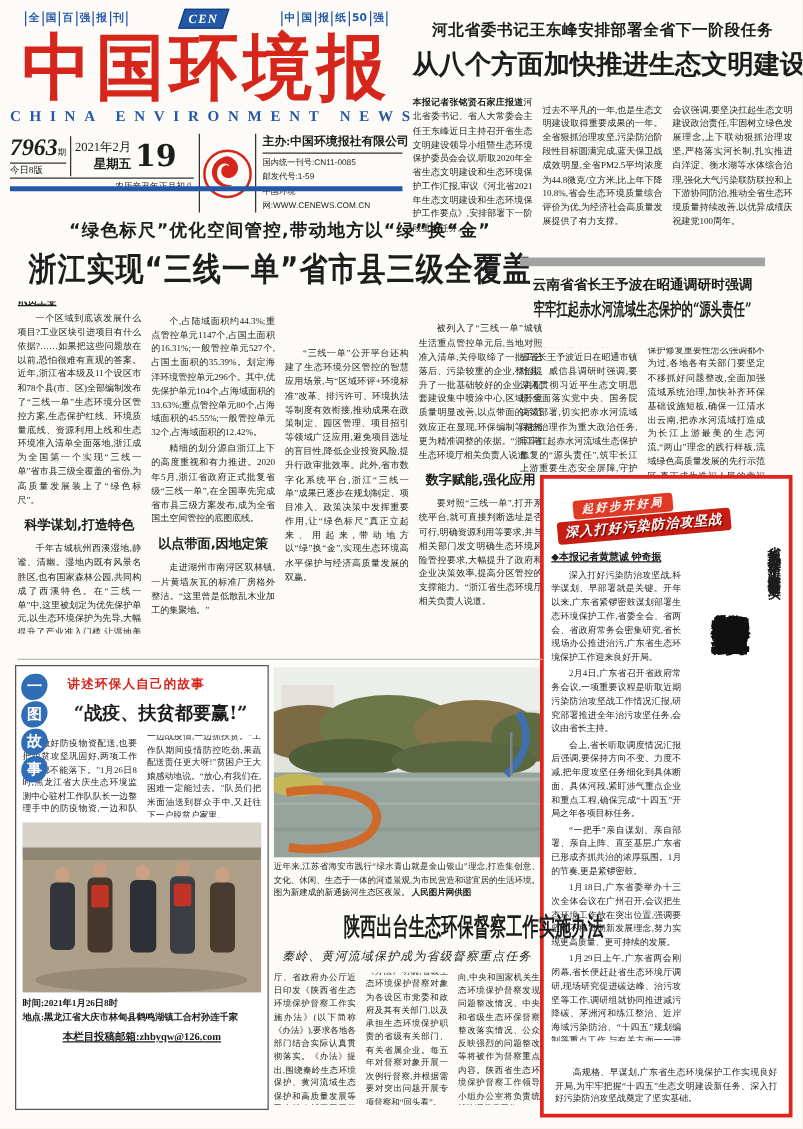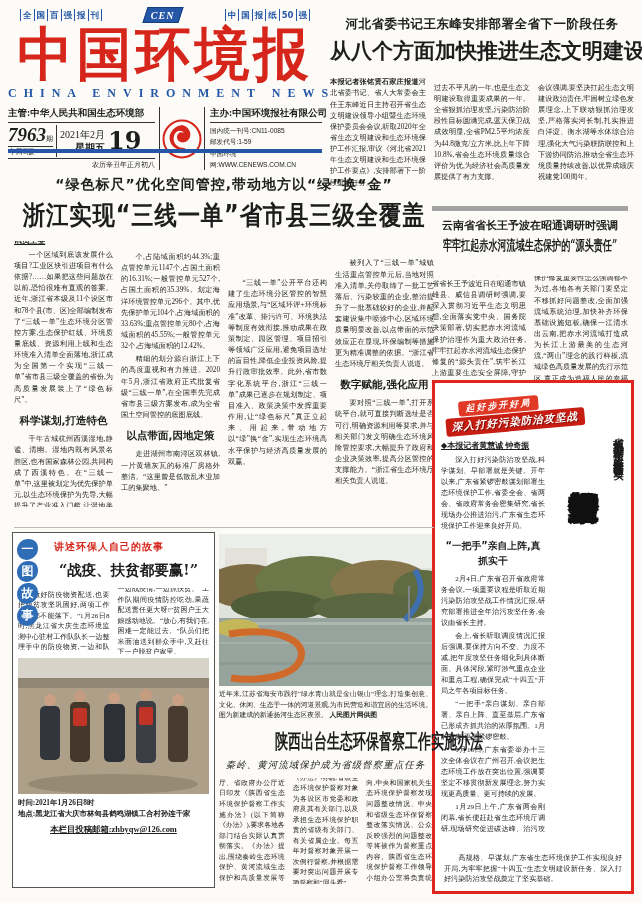--- a/index.html
+++ b/index.html
@@ -48,21 +48,21 @@
   .cols > div { flex:1; }
   .hb-body { height:122px; }
   
   .zj { position:absolute; left:14px; top:164px; width:420px;margin-top:12px; }
   .zj-kicker { font-size:14px; letter-spacing:1px; font-family:"DejaVu Sans",sans-serif; }
   .zj-headline { display:flex; justify-content:center; margin:4px 0 8px; }
   .zj-headline span { font-size:26px; font-weight:900; white-space:nowrap; transform:scaleX(0.86); font-family:"DejaVu Sans",sans-serif; letter-spacing:1px; }
   .zj-body { height:266px; font-size:7.2px; }
   .byline { font-weight:bold; text-decoration:underline; font-size:7.8px; display:block; margin-bottom:3px; text-indent:0; }
   
-  .yn { position:absolute; left:432px; top:206px; width:196px; border-top:5px solid #a3a3a3; padding-top:7px; }
+  .yn { position:absolute; left:416px; top:206px; width:196px; border-top:7px solid #a3a3a3; padding-top:7px; }
   .yn-kicker { font-size:11px; }
   .yn-headline { display:flex; justify-content:center; margin:4px 0 21px; }
   .yn-headline span { font-size:14px; font-weight:900; white-space:nowrap; transform:scaleX(0.65); font-family:"DejaVu Serif",serif; }
   .yn-body { height:106px; font-size:7.2px; }
   
   .gd { position:absolute; left:432px; top:380px; width:202px; height:514px; border:3px solid #e0261c; background:#fff; padding:5px 6px; overflow:hidden; }
   .gd-stamp { position:absolute; left:10px; top:10px; transform:rotate(-5deg); z-index:2; }
   .stamp1 { display:inline-block; background:#e03a26; color:#fff; font-size:9px; font-weight:900; font-style:italic; padding:1px 7px; border-radius:3px; letter-spacing:2px; margin-left:14px; }
   .stamp2 { display:block; background:#c71d12; color:#fff; font-size:10.5px; font-weight:900; font-style:italic; padding:2px 6px; border-radius:3px; margin-top:1px; letter-spacing:1px; text-shadow:1px 1px 0 #7a0c06; }
   .gd-byline { margin-top:52px; font-size:8px; font-weight:bold; text-decoration:underline; }
@@ -116,21 +116,20 @@
           <span class="strip-char">报</span>
           <span class="strip-char">纸</span>
           <span class="strip-char">50</span>
           <span class="strip-char">强</span>
         </div>
     </div>
     <div class="mh-title">中国环境报</div>
     <div class="mh-en">CHINA  ENVIRONMENT  NEWS</div>
     <div class="infobar">
       <div class="info-left">
-        <div class="supervisor">主管:中华人民共和国生态环境部</div>
         <div class="issue-row">
           <div class="issue-block">
             <div><span class="issue-no">7963</span><span class="issue-unit">期</span></div>
             <div class="pages-today">今日8版</div>
           </div>
           <div class="date-block">
             <div>2021年2月</div>
             <div class="date-weekday">星期五</div>
           </div>
           <div class="big-day">19</div>
@@ -206,21 +205,20 @@
   </div>
 
   <div class="gd">
     <div class="gd-stamp">
       <span class="stamp1">起好步开好局</span>
       <span class="stamp2">深入打好污染防治攻坚战</span>
     </div>
     <div class="gd-byline">◆本报记者黄慧诚 钟奇振</div>
     <div class="gd-left">
       <div class="p">深入打好污染防治攻坚战,科学谋划、早部署就是关键。开年以来,广东省紧锣密鼓谋划部署生态环境保护工作,省委全会、省两会、省政府常务会密集研究,省长现场办公推进治污,广东省生态环境保护工作迎来良好开局。</div>
-      <div class="gd-sub">“一把手”亲自上阵,真抓实干</div>
       <div class="p">2月4日,广东省召开省政府常务会议,一项重要议程是听取近期污染防治攻坚战工作情况汇报,研究部署推进全年治污攻坚任务,会议由省长主持。</div>
       <div class="p">会上,省长听取调度情况汇报后强调,要保持方向不变、力度不减,把年度攻坚任务细化到具体断面、具体河段,紧盯涉气重点企业和重点工程,确保完成“十四五”开局之年各项目标任务。</div>
       <div class="p">“一把手”亲自谋划、亲自部署、亲自上阵、直至基层,广东省已形成齐抓共治的浓厚氛围。1月的节奏,更是紧锣密鼓。</div>
       <div class="p">1月18日,广东省委举办十三次全体会议在广州召开,会议把生态环境工作放在突出位置,强调要坚定不移贯彻新发展理念,努力实现更高质量、更可持续的发展。</div>
       <div class="p">1月29日上午,广东省两会刚闭幕,省长便赶赴省生态环境厅调研,现场研究促进碳达峰、治污攻坚等工作,调研组就协同推进减污降碳、茅洲河和练江整治、近岸海域污染防治、“十四五”规划编制等重点工作,与有关方面一一进行研究部署。</div>
 
     </div>
     <div class="gd-vsub">省长现场办公谋举措 政府密集部署促落实</div>
     <div class="gd-vhead">广东紧锣密鼓推进治污攻坚</div>
     <div class="gd-final">高规格、早谋划,广东省生态环境保护工作实现良好开局,为牢牢把握“十四五”生态文明建设新任务、深入打好污染防治攻坚战奠定了坚实基础。</div>

